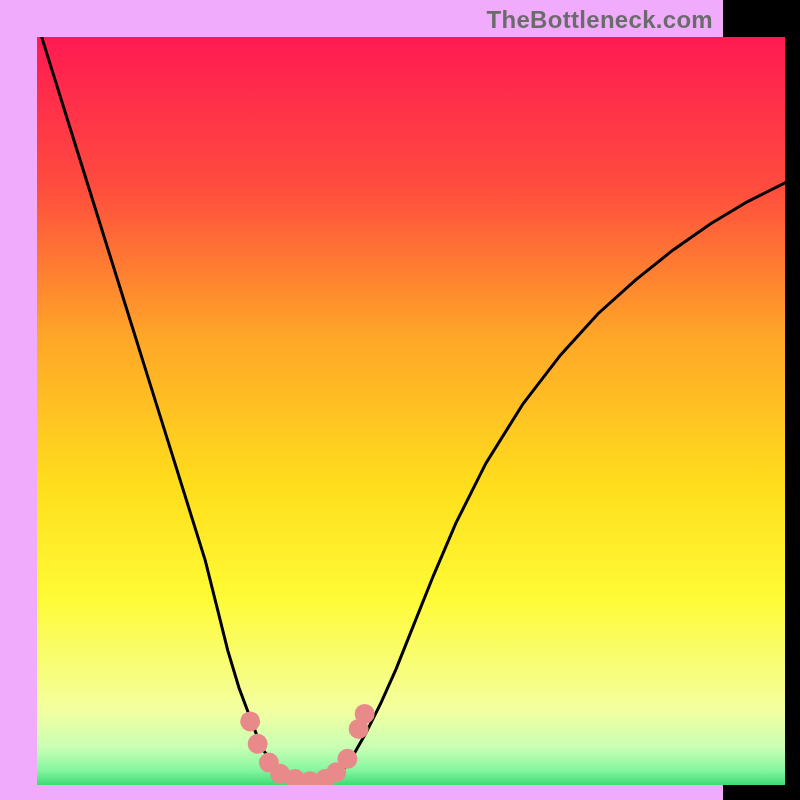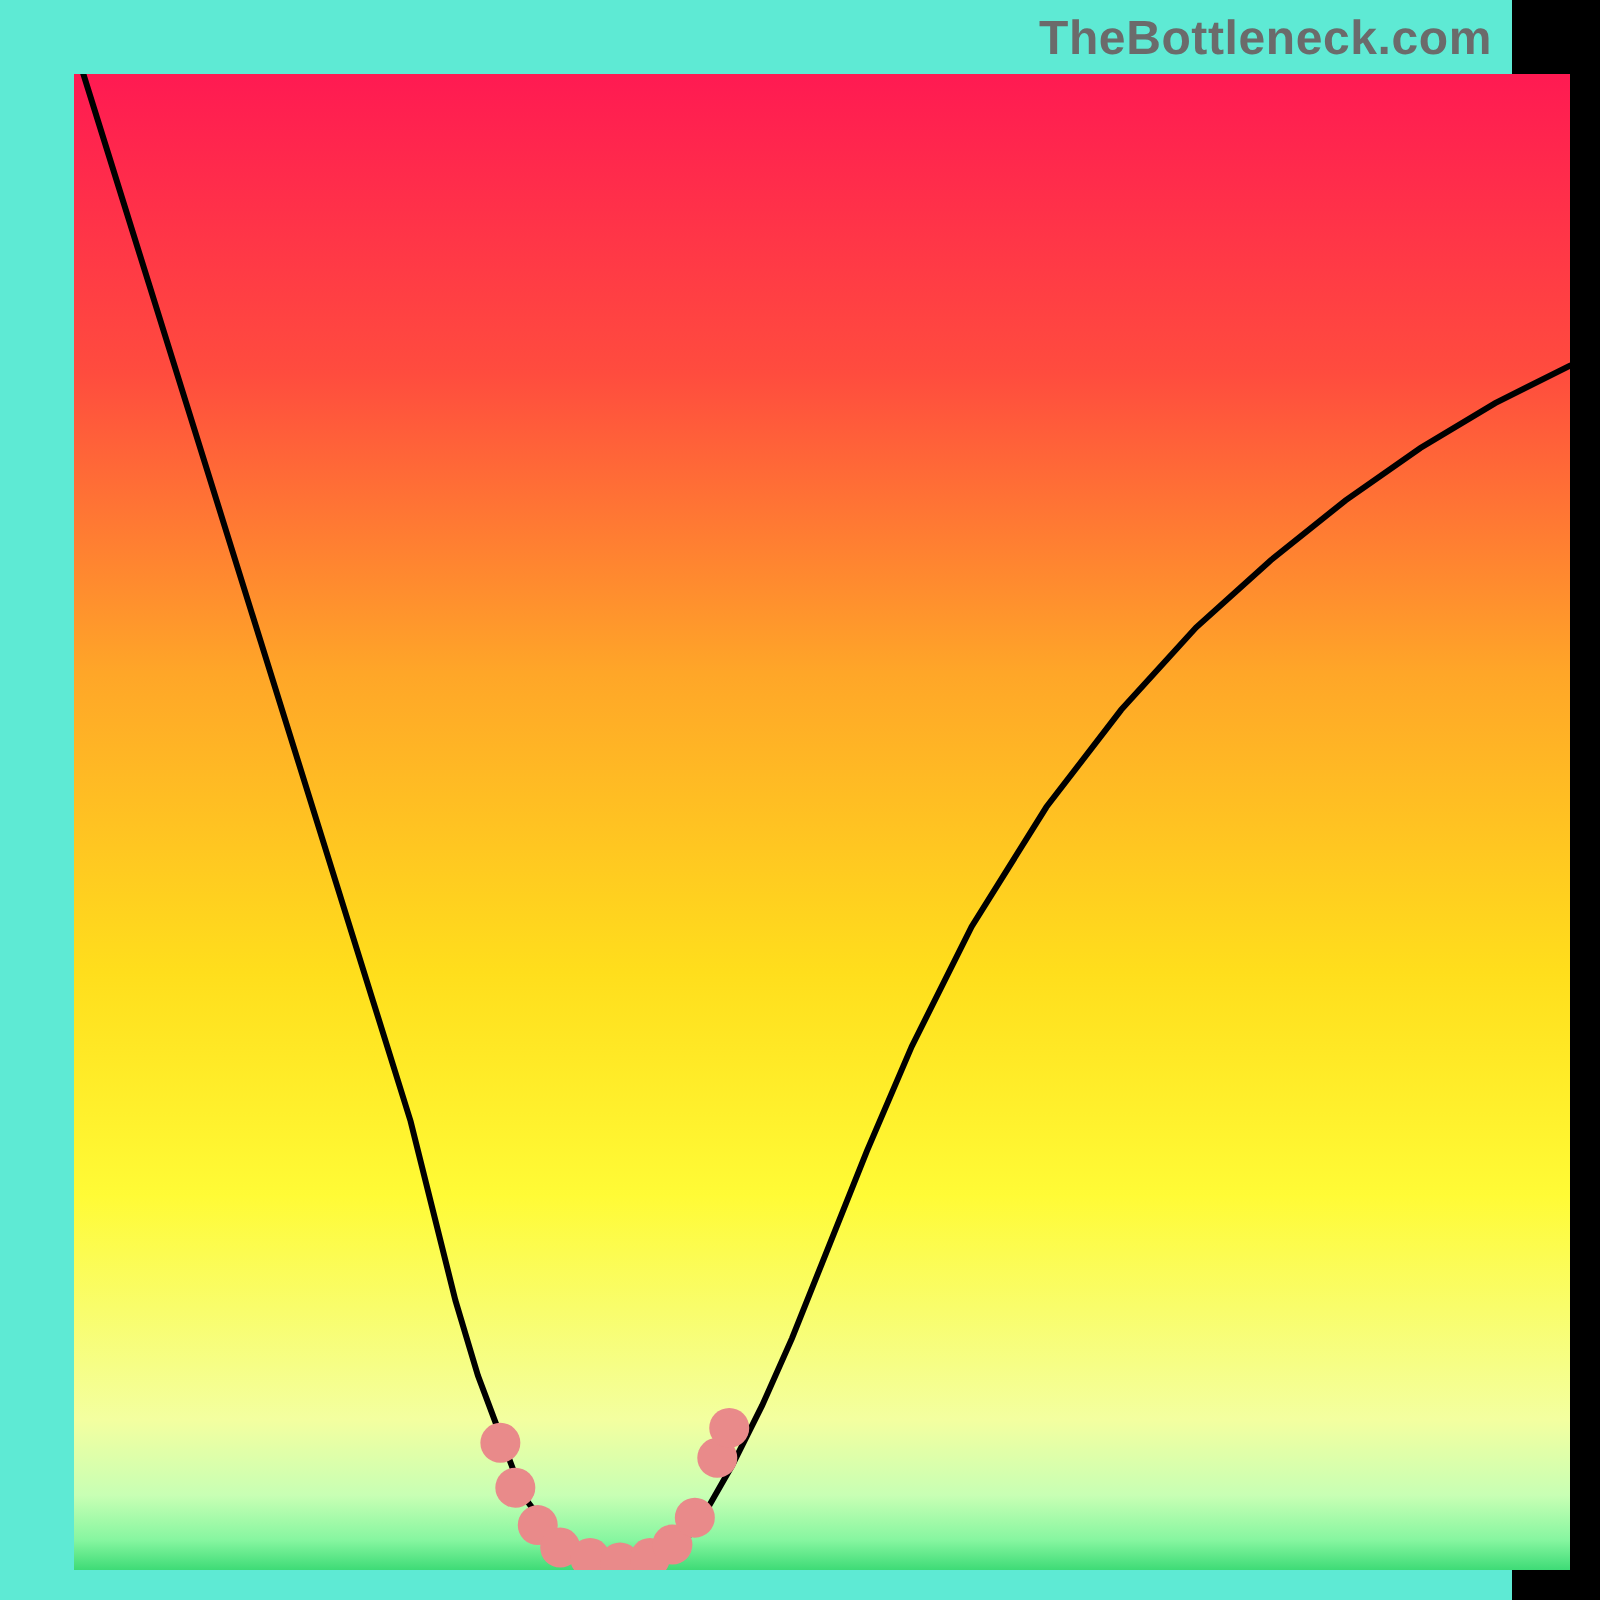--- a/index.html
+++ b/index.html
@@ -8,22 +8,21 @@
     width: 800px;
     height: 800px;
     background: #000;
     font-family: Arial, Helvetica, sans-serif;
     overflow: hidden;
   }
   .frame {
     position: relative;
     width: 723px;
     height: 800px;
-    background: #5eead4;
-    padding-left: 33px;
+    background: #f0abfc;
   }
   .watermark {
     position: absolute;
     top: 6px;
     right: 10px;
     color: #6b6b6b;
     font-size: 24px;
     font-weight: 600;
     letter-spacing: 0.3px;
     z-index: 10;

